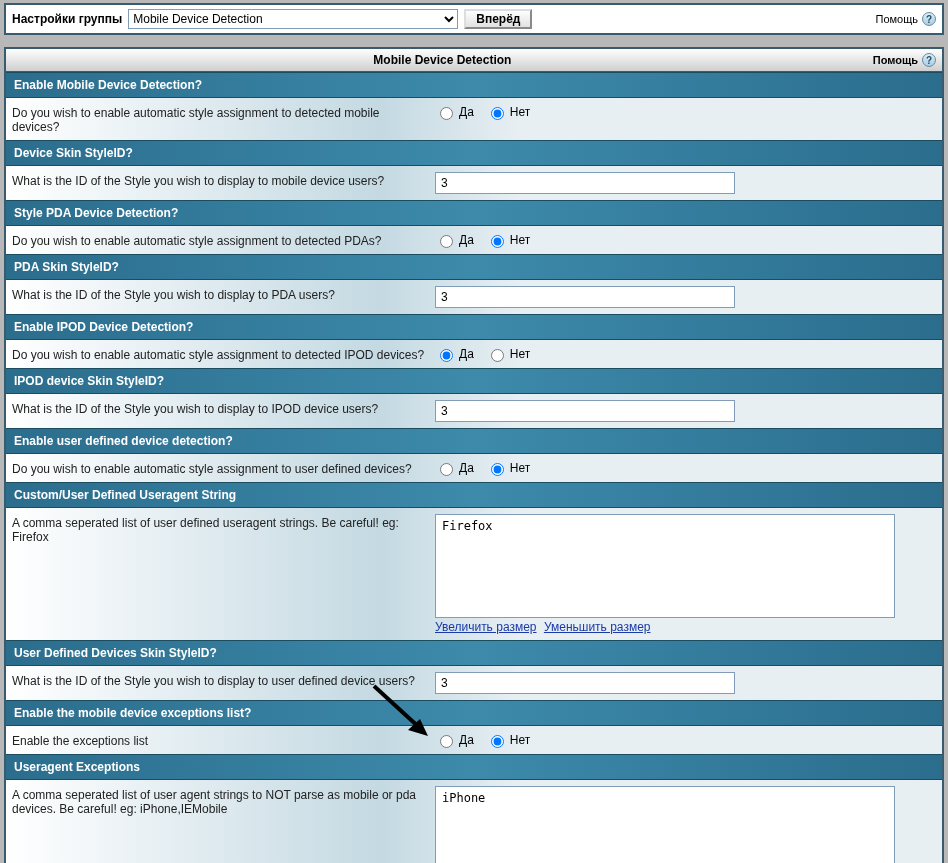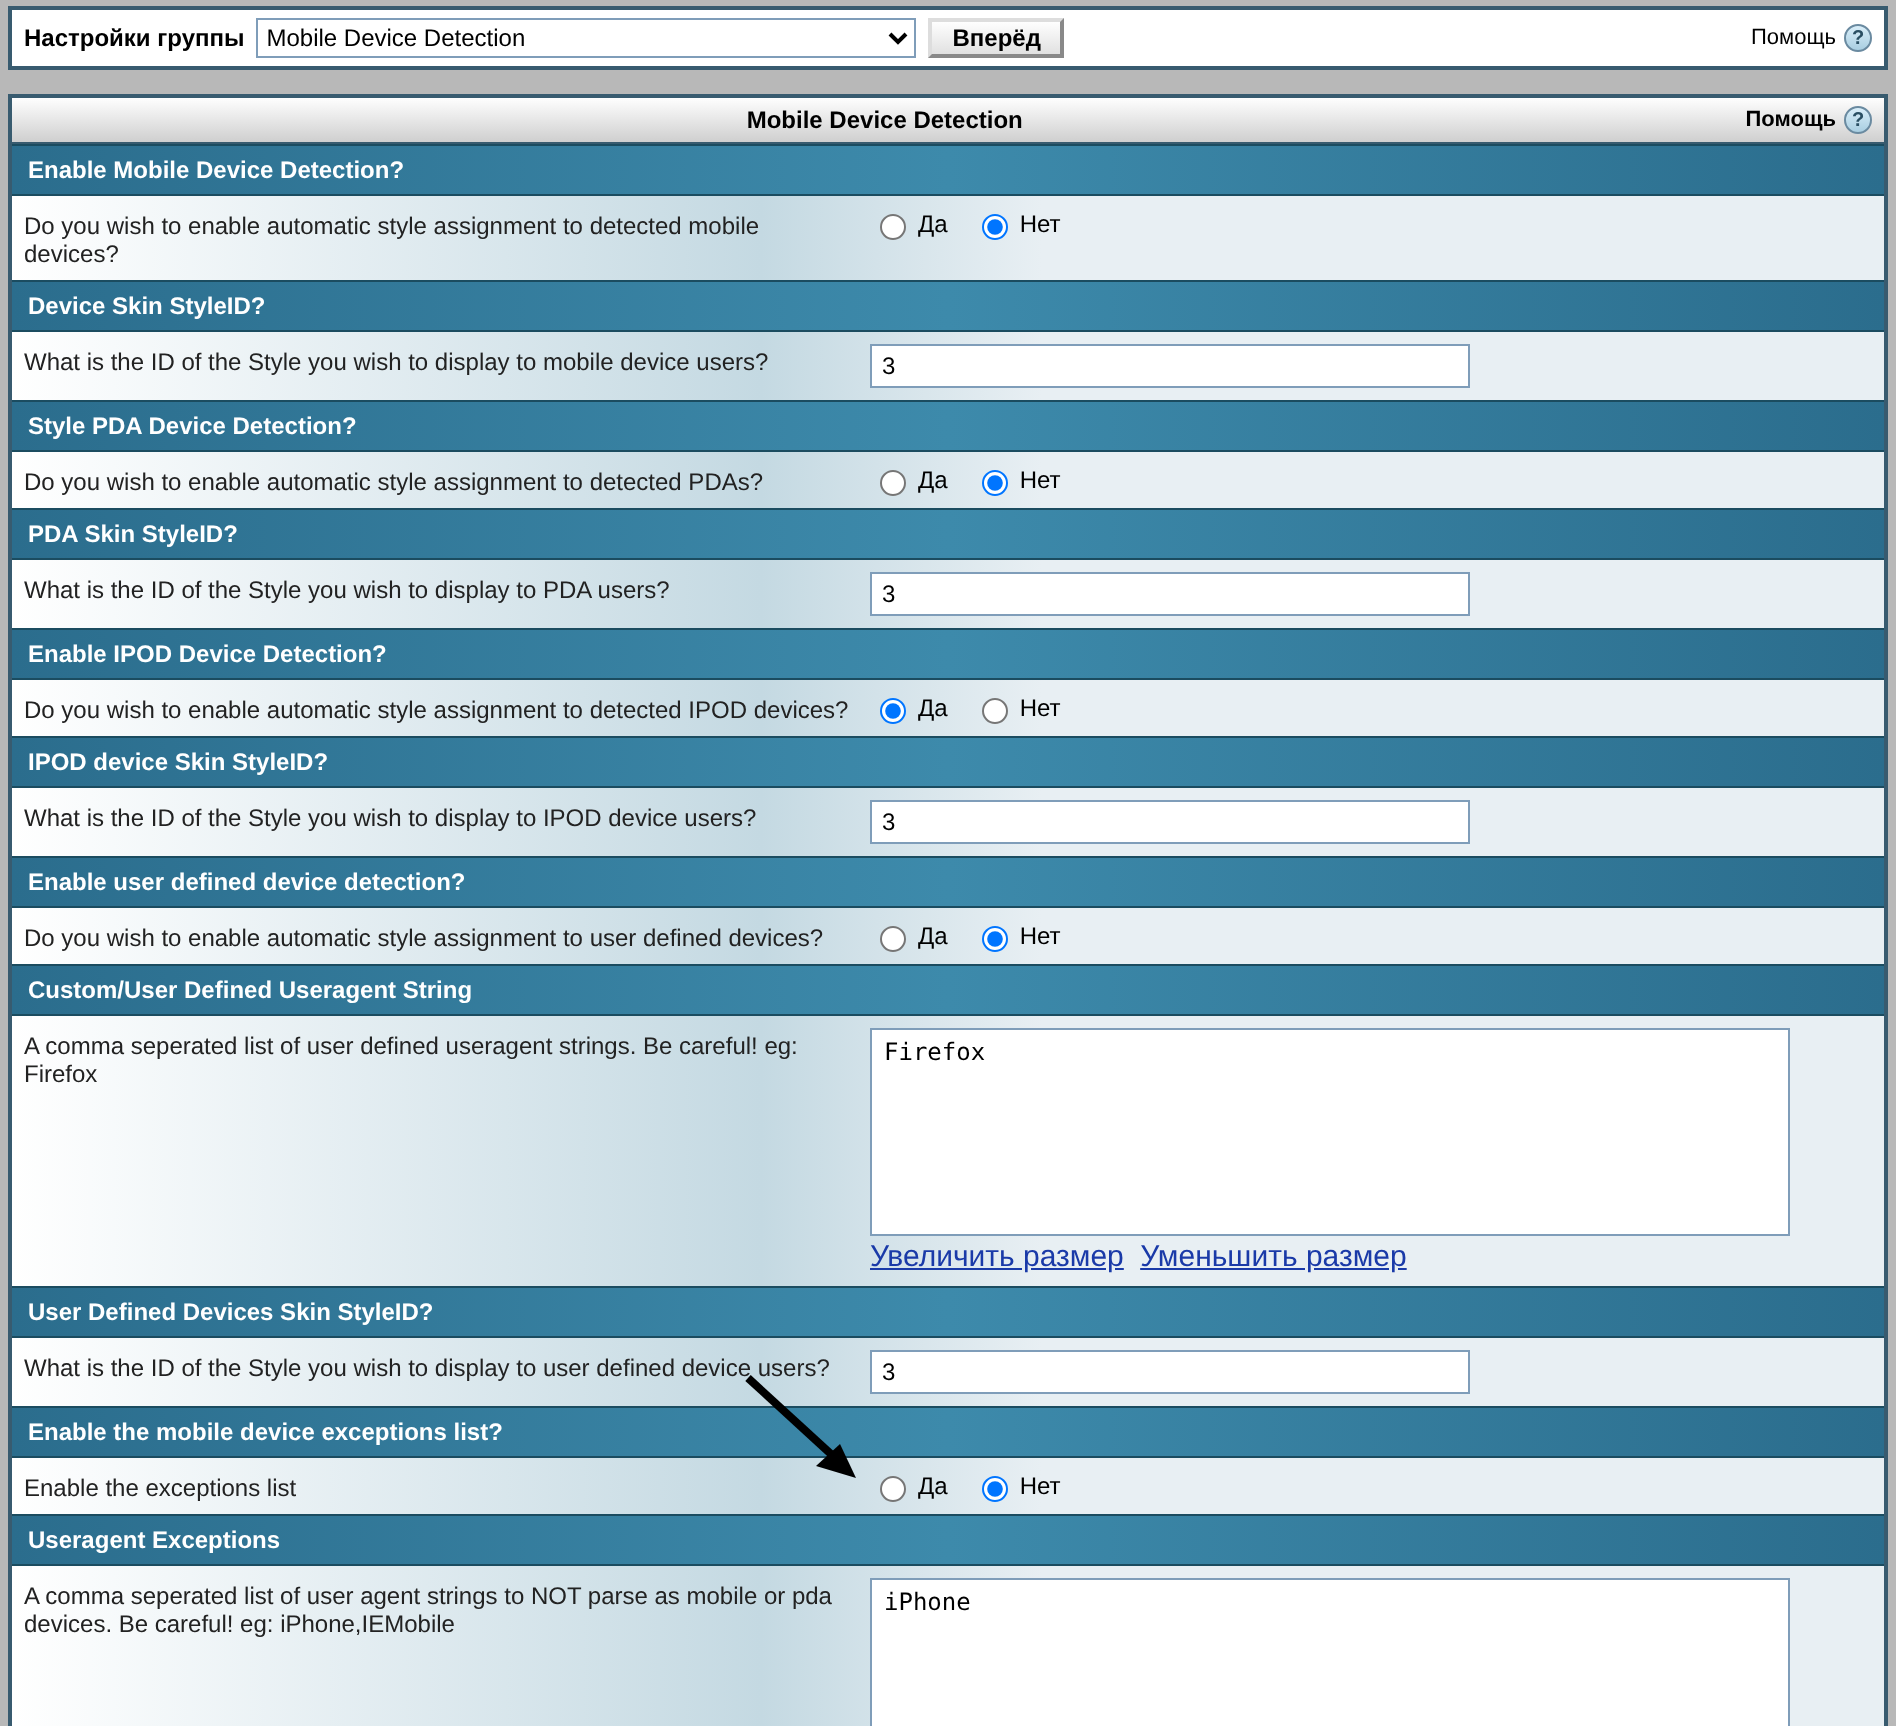--- a/index.html
+++ b/index.html
@@ -130,21 +130,21 @@
   .txt-area {
     width: 460px;
     height: 104px;
     border: 1px solid #7f9db9;
     font-size: 12px;
     padding: 4px 6px;
     background:#fff;
     resize: none;
   }
   .resize-links {
-    font-size: 15px;
+    font-size: 12px;
   }
   .resize-links a {
     color: #1a3aa8;
     text-decoration: underline;
     margin-right: 4px;
     cursor:pointer;
   }
   .row-rel { position: relative; }
   .arrow-svg {
     position:absolute;

